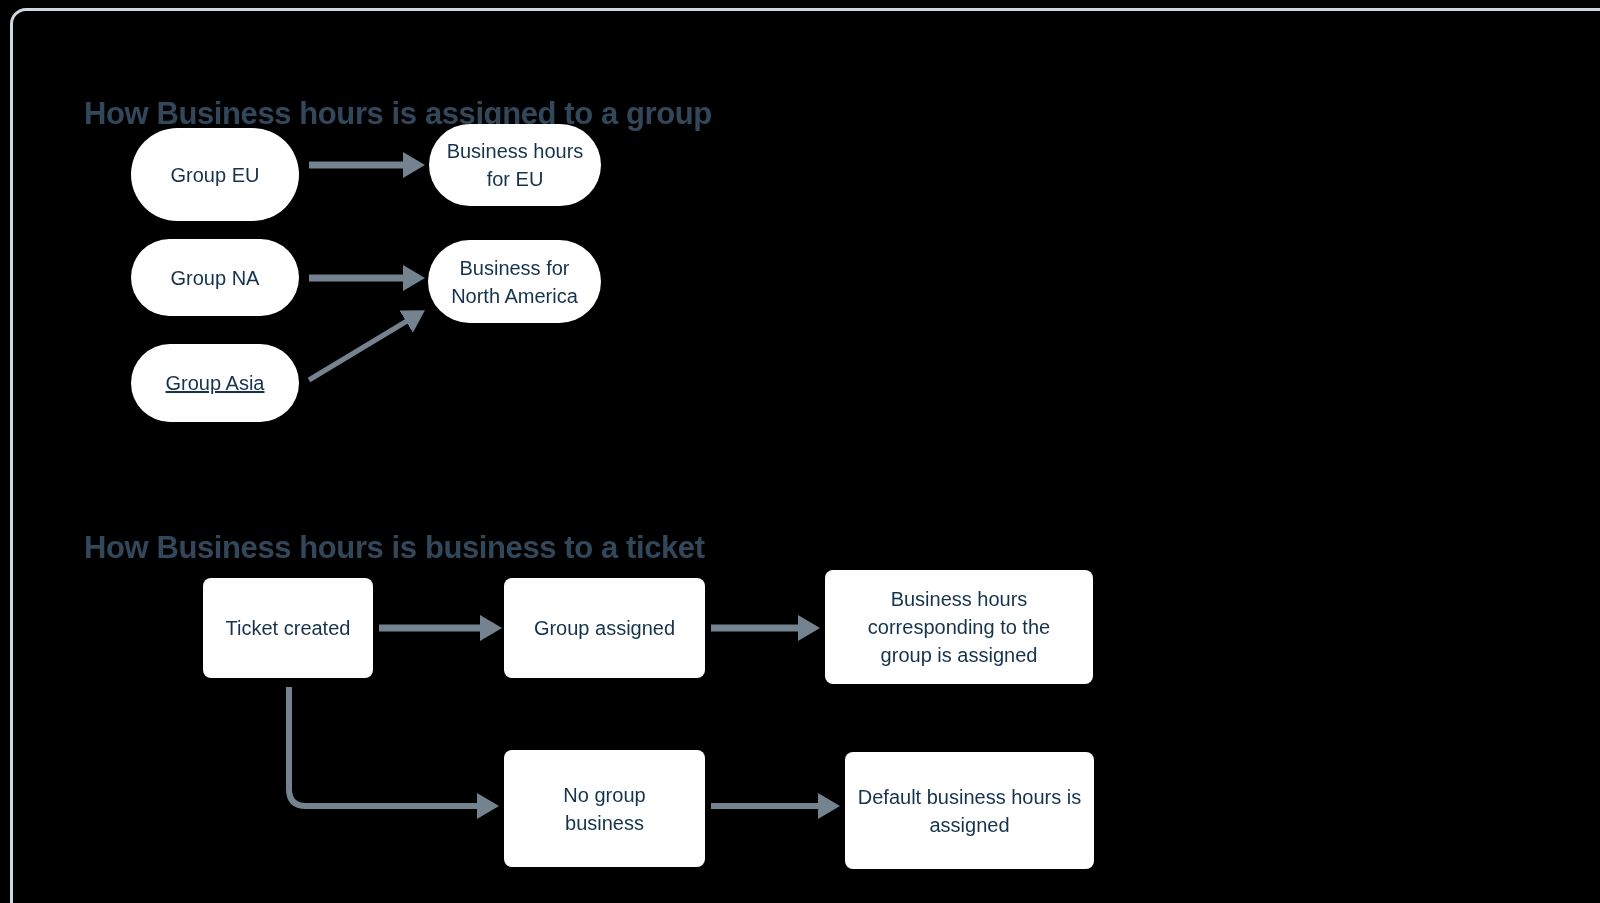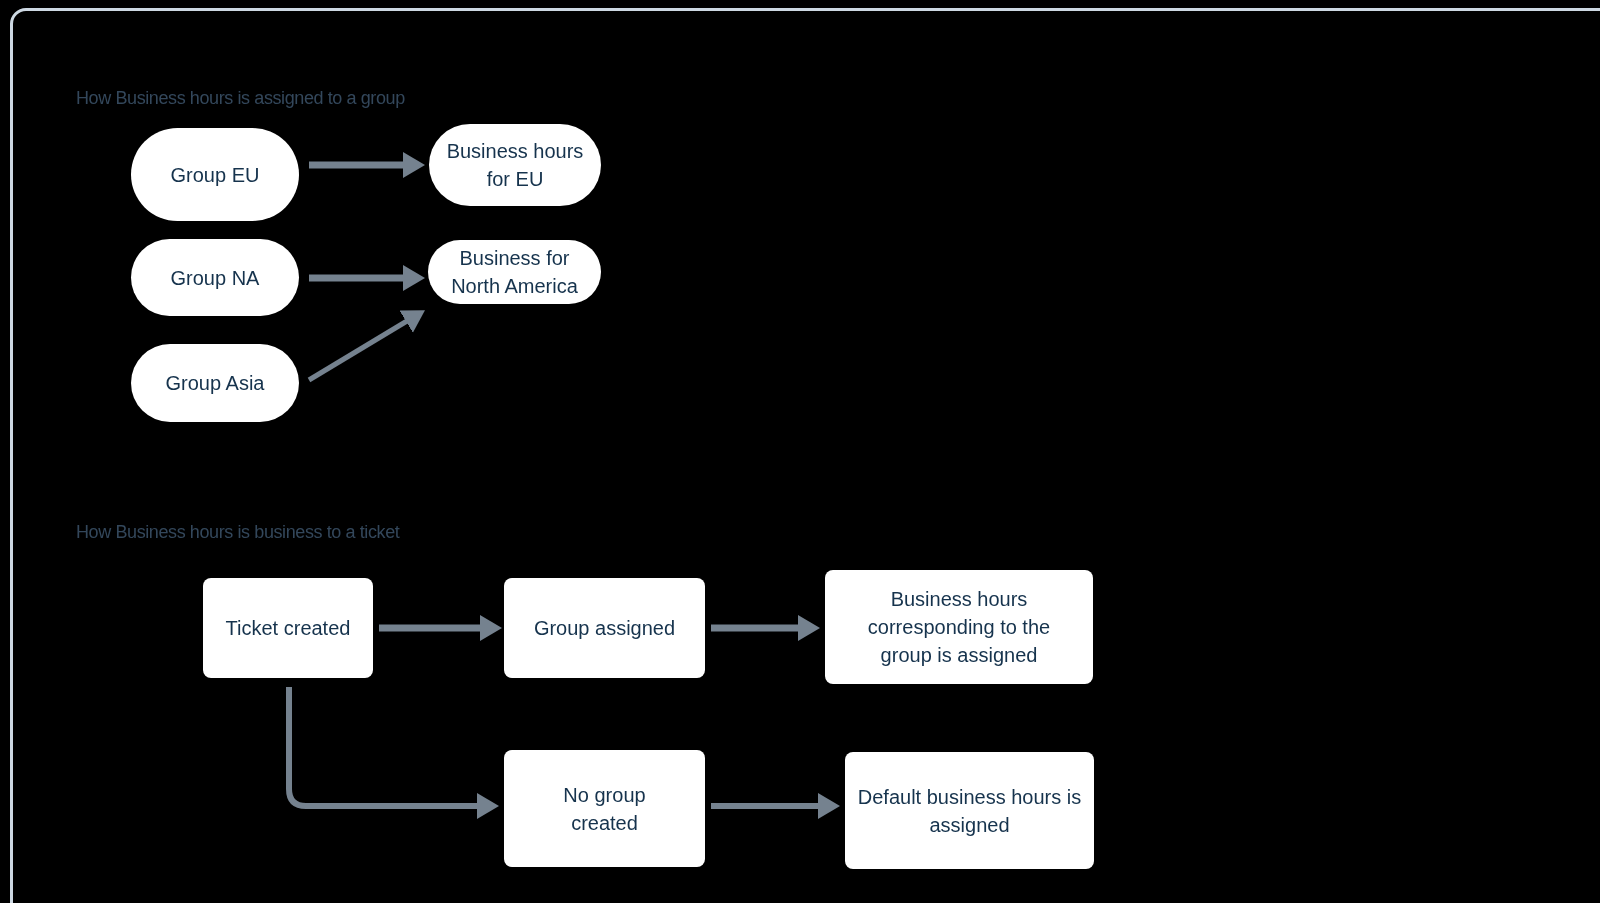--- a/index.html
+++ b/index.html
@@ -7,22 +7,22 @@
     position:relative;width:1600px;height:903px;overflow:hidden;
     background:var(--page-bg,#000000);
     font-family:"Liberation Sans","DejaVu Sans",sans-serif;
   }
   .frame{
     position:absolute;left:10px;top:8px;width:1780px;height:1070px;
     border:3px solid var(--frame-border,#CDD8E2);
     border-radius:16px;box-sizing:border-box;
   }
   .title{
-    position:absolute;margin:4px;white-space:nowrap;
-    font-size:18px;font-weight:normal;letter-spacing:-0.4px;
+    position:absolute;margin:12px;white-space:nowrap;
+    font-size:31px;font-weight:bold;letter-spacing:-0.4px;
     color:var(--title-text,#33475B);
   }
   .node{
     position:absolute;box-sizing:border-box;
     background:var(--node-bg,#ffffff);
     color:var(--node-text,#16334D);
     display:flex;align-items:center;justify-content:center;
     text-align:center;font-size:20px;line-height:28px;
     padding:4px 10px;
   }
@@ -63,26 +63,26 @@
 
   <div class="node pill" style="left:429px;top:124px;width:172px;height:82px;">
     <span>Business hours
 for EU</span>
   </div>
 
   <div class="node pill" style="left:131px;top:239px;width:168px;height:77px;">
     <span>Group NA</span>
   </div>
 
-  <div class="node pill" style="left:428px;top:240px;width:173px;height:64px;">
+  <div class="node pill" style="left:428px;top:240px;width:173px;height:83px;">
     <span>Business for
 North America</span>
   </div>
 
-  <div class="node pill" style="left:131px;top:344px;width:168px;height:78px;">
+  <div class="node pill" style="left:131px;top:344px;width:168px;height:78px;text-decoration:underline;">
     <span>Group Asia</span>
   </div>
 
   <h2 class="title" style="left:72px;top:518px;">How Business hours is business to a ticket</h2>
 
   <div class="node box" style="left:203px;top:578px;width:170px;height:100px;justify-content:center;">
     <span>Ticket created</span>
   </div>
 
   <div class="node box" style="left:504px;top:578px;width:201px;height:100px;">
@@ -90,21 +90,21 @@
   </div>
 
   <div class="node box" style="left:825px;top:570px;width:268px;height:114px;">
     <span>Business hours
 corresponding to the
 group is assigned</span>
   </div>
 
   <div class="node box" style="left:504px;top:750px;width:201px;height:117px;">
     <span>No group
-created</span>
+business</span>
   </div>
 
   <div class="node box" style="left:845px;top:752px;width:249px;height:117px;">
     <span>Default business hours is
 assigned</span>
   </div>
 
 </div>
 
 </body></html>

